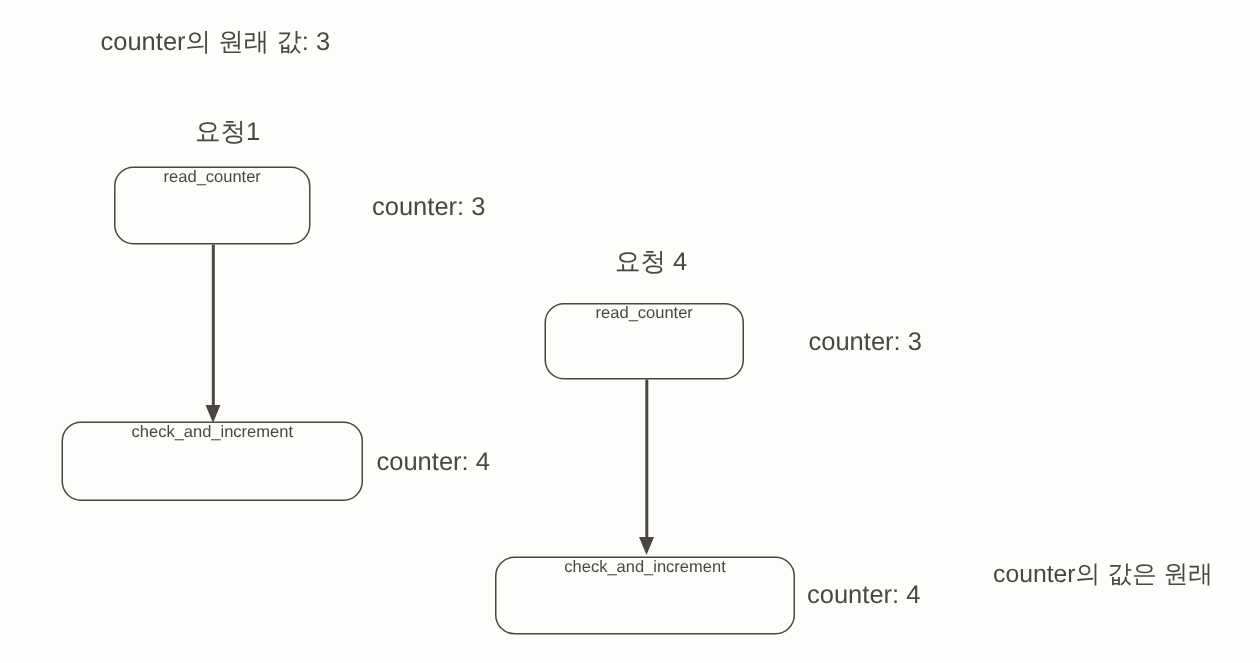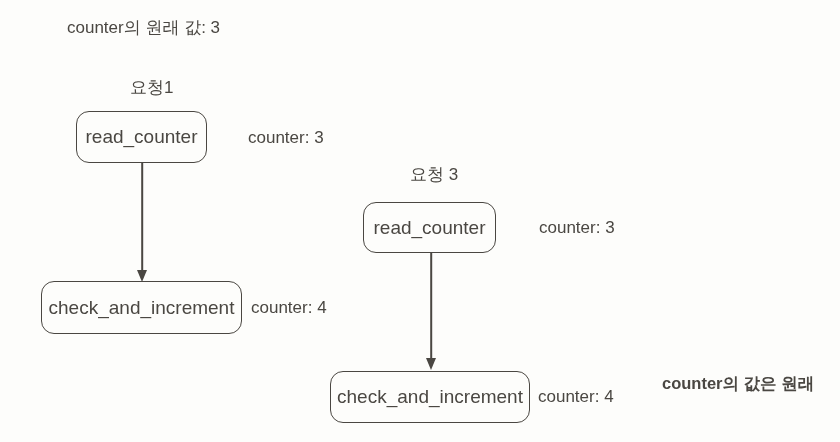--- a/index.html
+++ b/index.html
@@ -15,26 +15,26 @@
     background: var(--background);
     font-family: "Liberation Sans", "DejaVu Sans", sans-serif;
     color: var(--ink);
     font-size: 17px;
     overflow: hidden;
   }
   .txt { position: absolute; white-space: nowrap; }
   .node {
     position: absolute;
     display: flex;
-    align-items: center;
+    align-items: flex-start;
     justify-content: center;
     border: 1.6px solid var(--ink);
     border-radius: 13px;
     background: var(--background);
-    font-size: 19px;
+    font-size: 11px;
     white-space: nowrap;
   }
   .arrow { position: absolute; }
   .arrow .line {
     position: absolute;
     left: 50%;
     transform: translateX(-50%);
     top: 0;
     width: 1.6px;
     background: var(--ink);
@@ -59,21 +59,21 @@
   .node-r2-read   { left: 363px; top: 202px; width: 133px; height: 51px; }
   .node-r2-inc    { left: 330px; top: 371px; width: 200px; height: 52px; }
   .res-r1-read    { left: 248px; top: 128px; }
   .res-r1-inc     { left: 251px; top: 298px; }
   .res-r2-read    { left: 539px; top: 218px; }
   .res-r2-inc     { left: 538px; top: 387px; }
   .arrow-r1       { left: 136px; top: 163px; width: 12px; height: 119px; }
   .arrow-r1 .line { height: 110px; }
   .arrow-r2       { left: 425px; top: 253px; width: 12px; height: 117px; }
   .arrow-r2 .line { height: 108px; }
-  .footnote       { left: 662px; top: 372px; line-height: 22px; font-size: 16.5px; font-weight: bold; }
+  .footnote       { left: 662px; top: 372px; line-height: 22px; font-size: 16.5px; }
 </style>
 </head>
 <body>
 
 <div class="canvas">
 
   <div class="txt intro">counter의 원래 값: 3</div>
 
   <div class="txt req1-label">요청1</div>
 
@@ -87,21 +87,21 @@
     <div class="line"></div>
     <div class="head"></div>
   </div>
 
   <div class="node node-r1-inc">
     <span>check_and_increment</span>
   </div>
 
   <div class="txt res-r1-inc">counter: 4</div>
 
-  <div class="txt req2-label">요청 3</div>
+  <div class="txt req2-label">요청 4</div>
 
   <div class="node node-r2-read">
     <span>read_counter</span>
   </div>
 
   <div class="txt res-r2-read">counter: 3</div>
 
   <div class="arrow arrow-r2">
     <div class="line"></div>
     <div class="head"></div>

